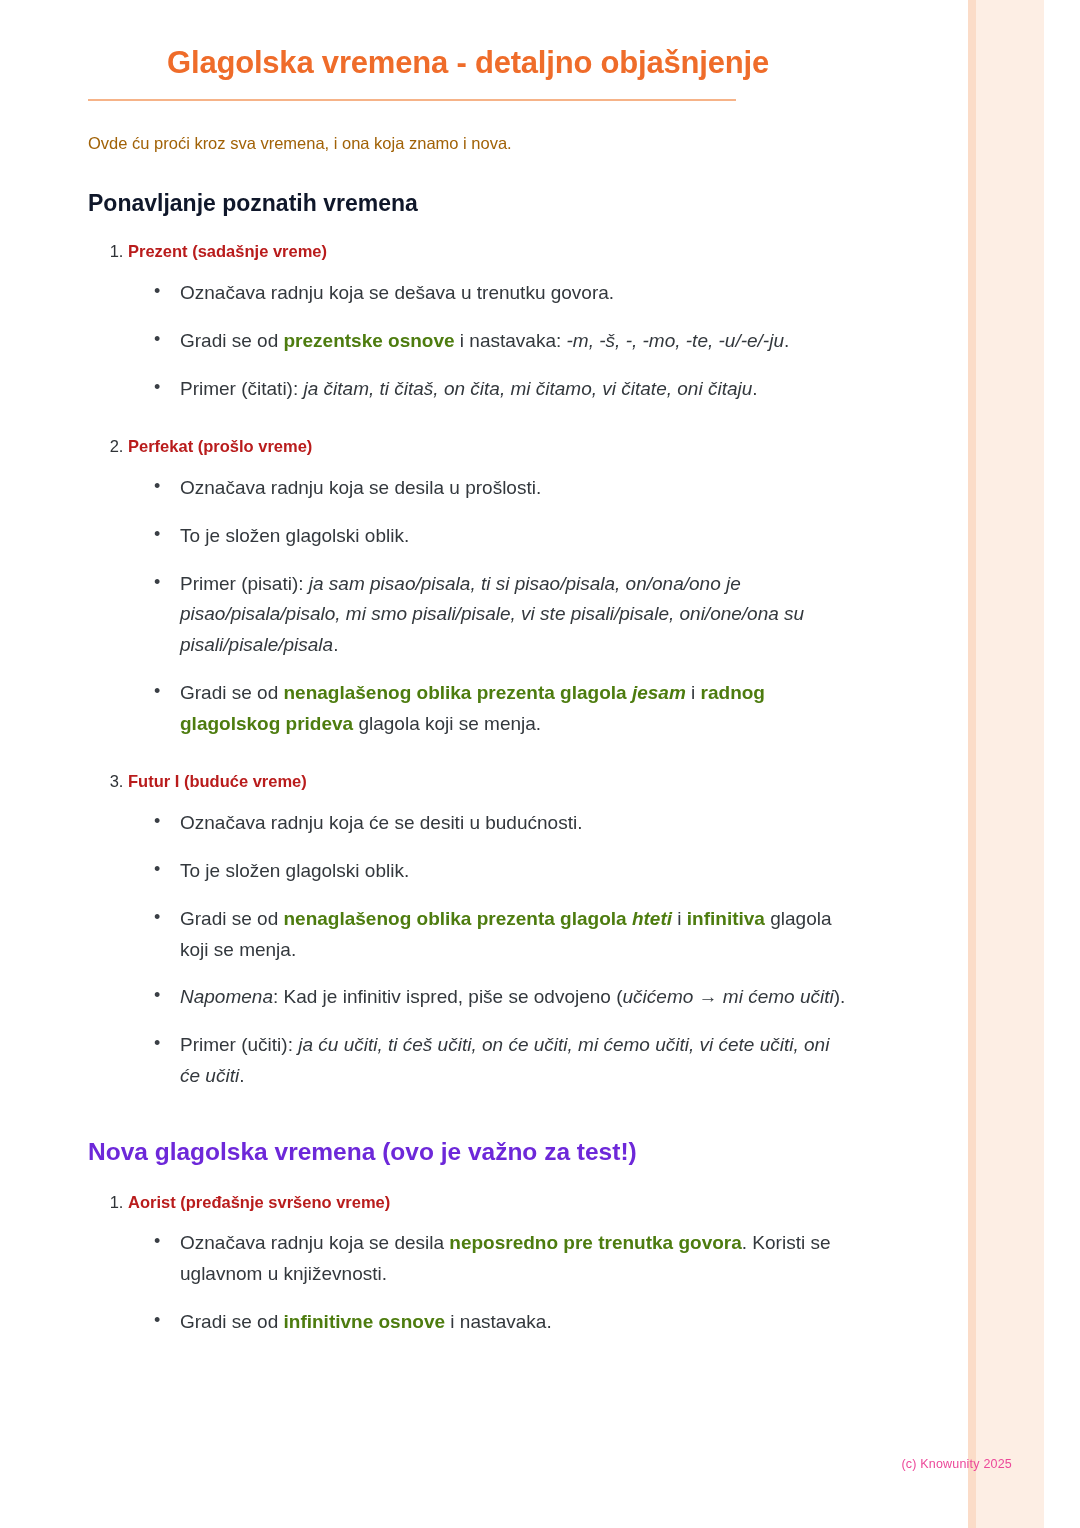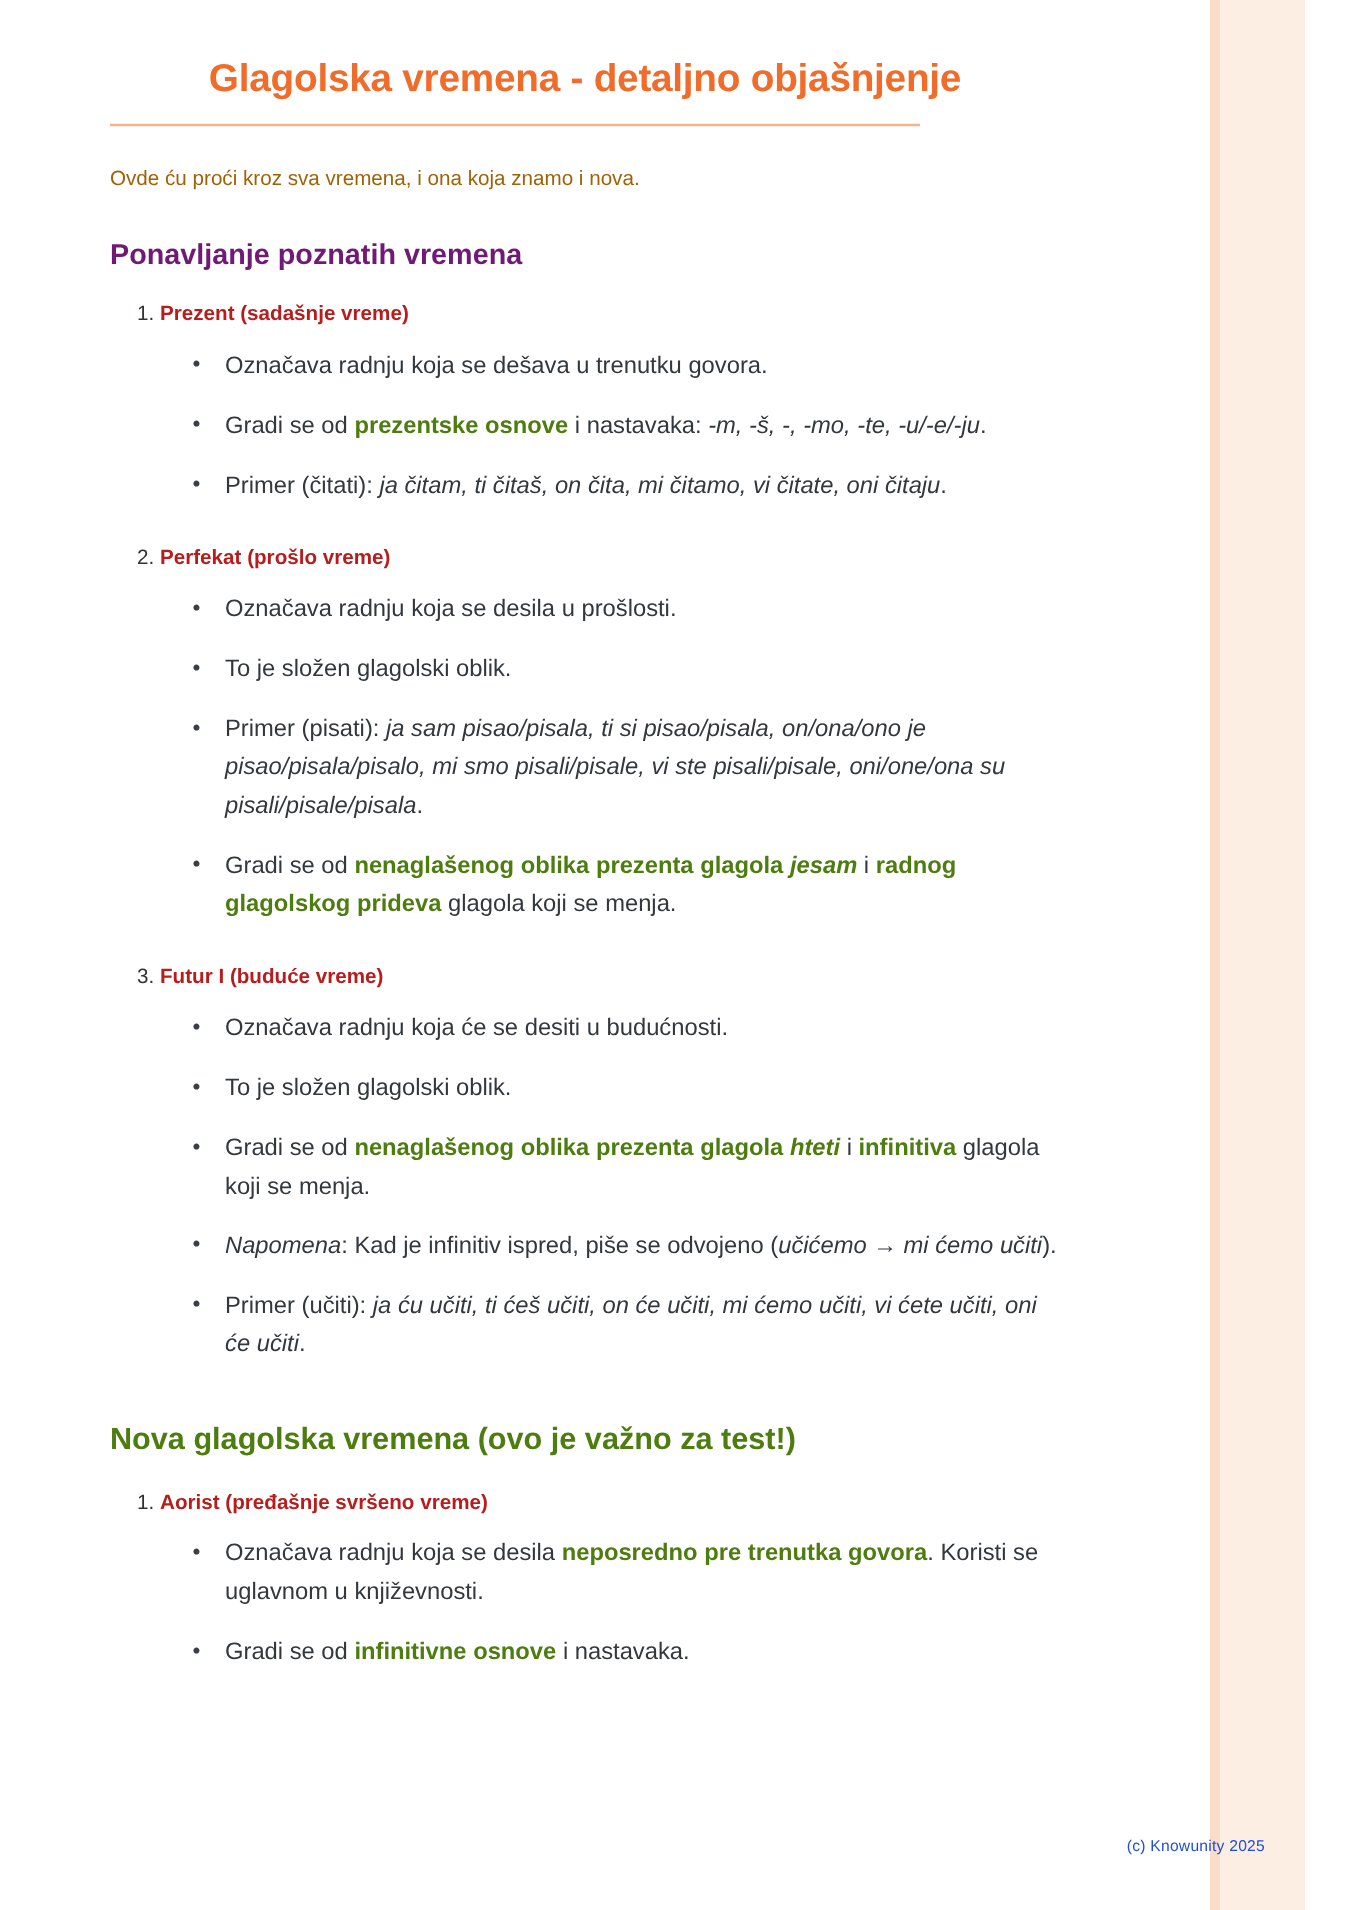--- a/index.html
+++ b/index.html
@@ -59,26 +59,26 @@
   }
   p.intro {
     font-size: 16.5px;
     line-height: 1.55;
     margin: 0 0 34px 0;
     color: #a16207;
   }
   h2.section {
     font-size: 23px;
     font-weight: bold;
-    color: #701a75;
+    color: #0f172a;
     margin: 0 0 22px 0;
   }
   h2.section.big {
     font-size: 24.5px;
-    color: #4d7c0f;
+    color: #6d28d9;
     margin-top: 46px;
     margin-bottom: 24px;
   }
   ol.tenses {
     margin: 0;
     padding-left: 40px;
     list-style: decimal;
   }
   ol.tenses > li {
     font-size: 16.5px;
@@ -109,23 +109,23 @@
     left: 0;
     top: -1px;
     color: #3a3f45;
     font-size: 18px;
   }
   b, strong { font-weight: bold; color: #4d7c0f; }
   i, em { font-style: italic; }
   .watermark {
     position: absolute;
     right: 68px;
-    bottom: 44px;
+    bottom: 57px;
     font-size: 12.5px;
-    color: #1d4ed8;
+    color: #ec4899;
     letter-spacing: 0.2px;
   }
 </style>
 </head>
 <body>
 
 <div class="page">
 
   <div class="edge-band"></div>
   <div class="edge-band-2"></div>

